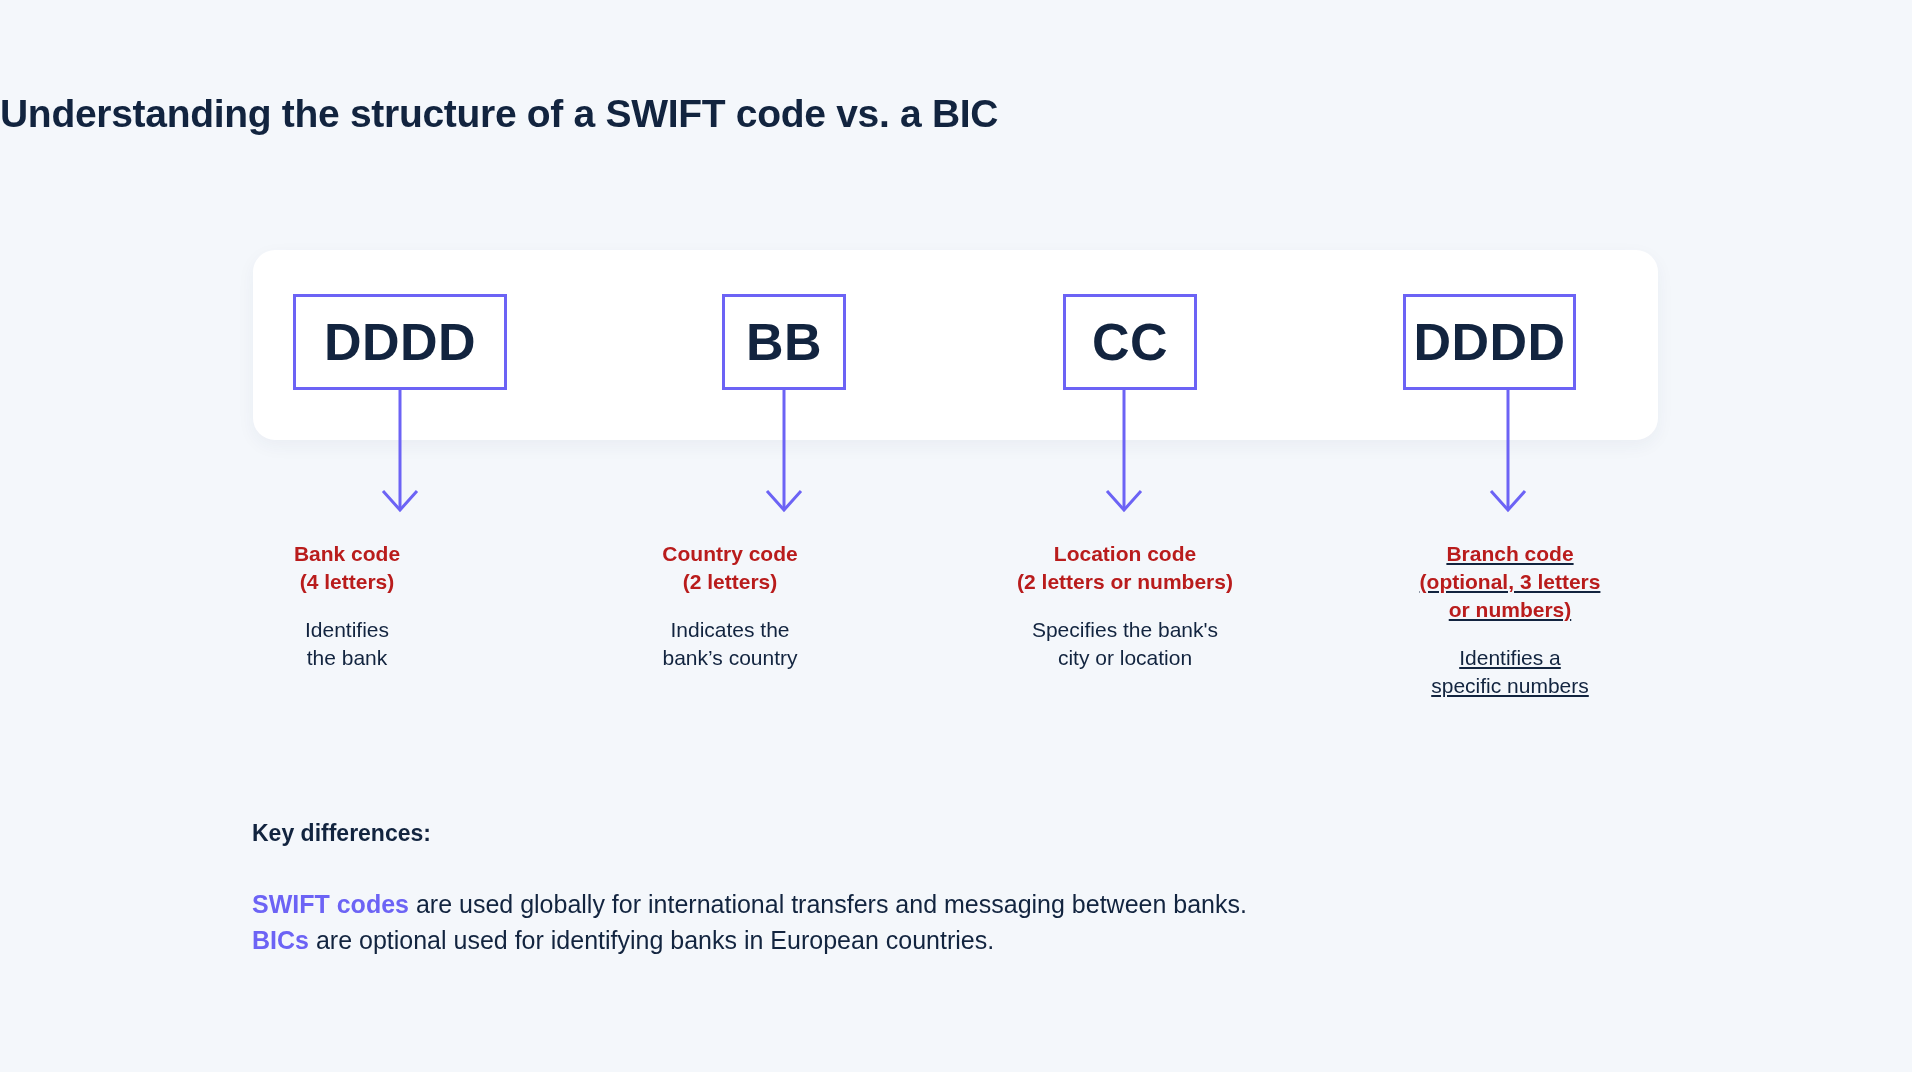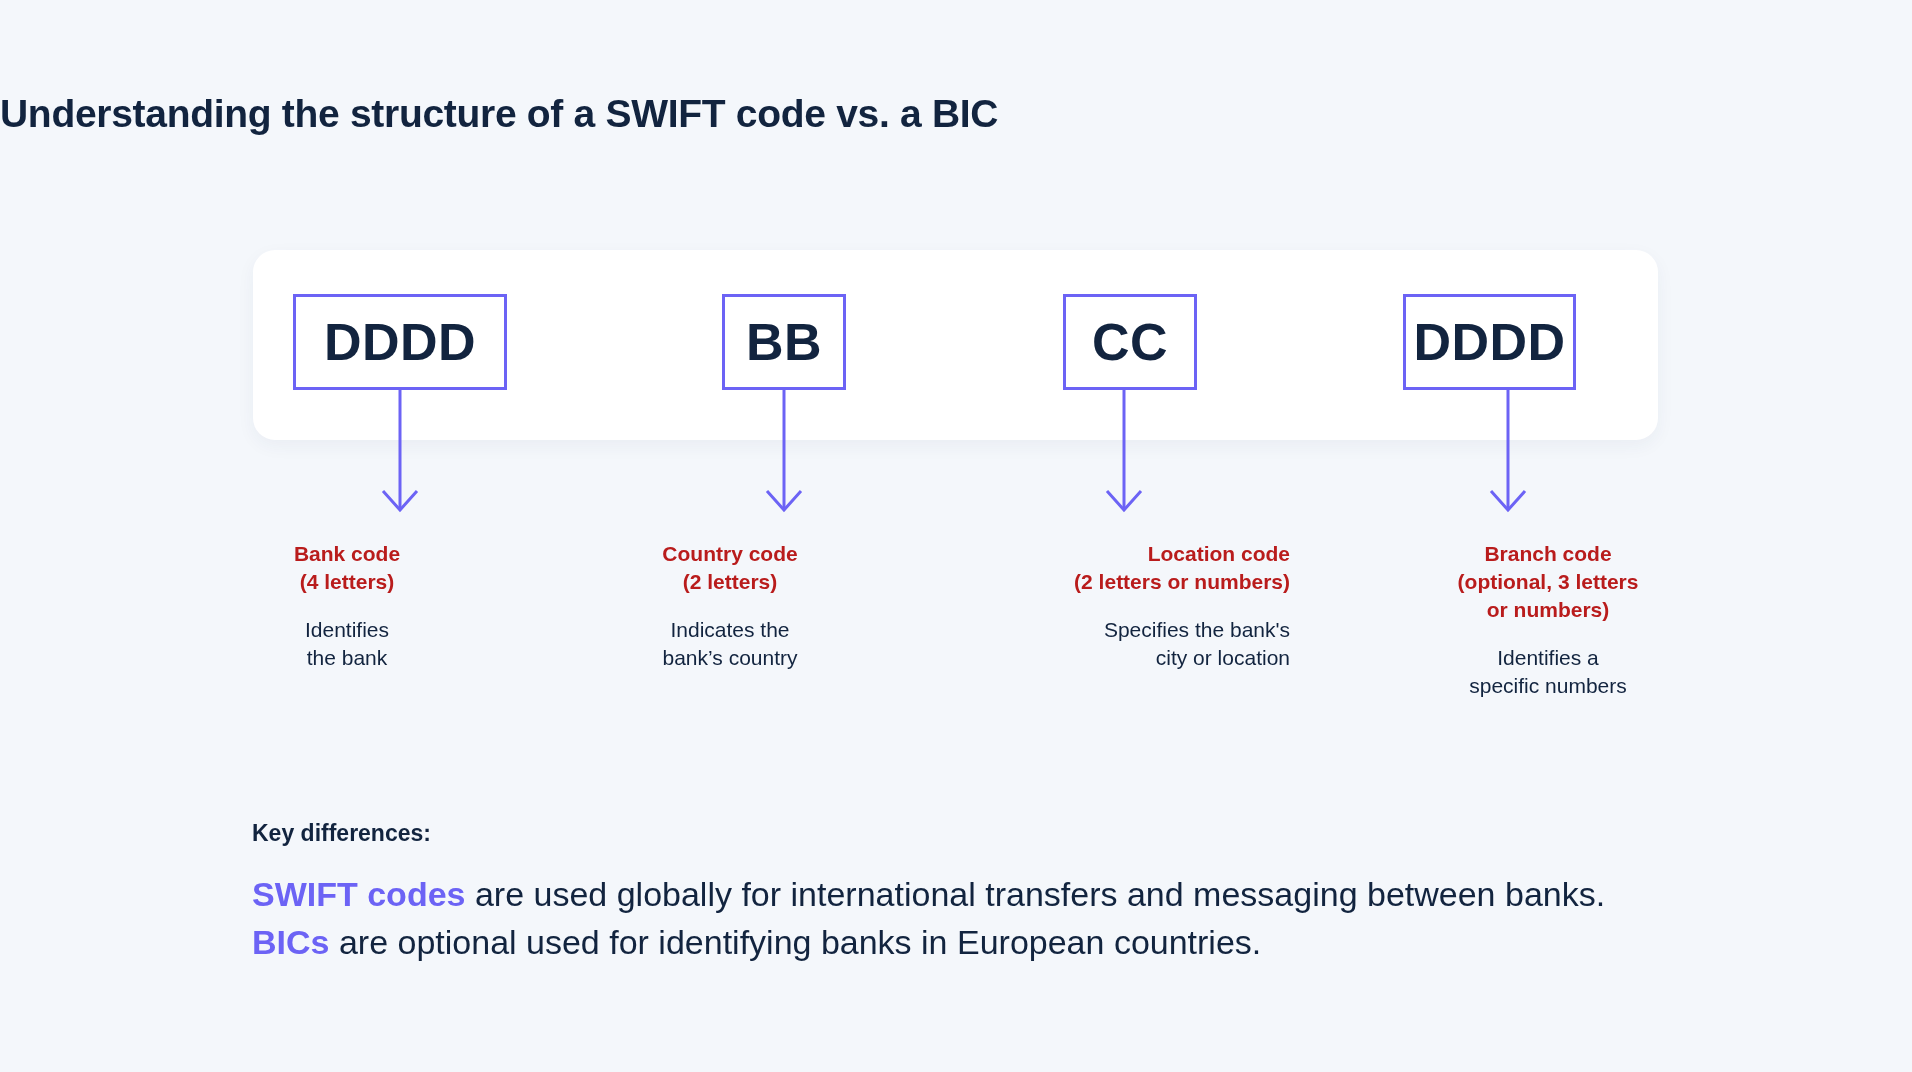--- a/index.html
+++ b/index.html
@@ -106,38 +106,38 @@
     margin-top: 20px;
     font-size: 21px;
     font-weight: normal;
     color: #12243f;
     line-height: 1.33;
     white-space: pre-line;
   }
 
   .col.c0 { left: 240px;  width: 214px; }
   .col.c1 { left: 620px;  width: 220px; }
-  .col.c2 { left: 960px;  width: 330px; text-align: right; }
-  .col.c3 { left: 1408px; width: 280px; }
+  .col.c2 { left: 960px;  width: 330px; }
+  .col.c3 { left: 1370px; width: 280px; text-decoration: underline; }
 
   
   .keydiff {
     position: absolute;
     left: 252px;
     top: 820px;
     width: 1400px;
   }
   .keydiff-heading {
     font-size: 23px;
     font-weight: bold;
     color: #12243f;
   }
   .keydiff-body {
-    margin-top: 23px;
-    font-size: 34px;
+    margin-top: 40px;
+    font-size: 25px;
     line-height: 1.42;
     color: #12243f;
   }
   .accent {
     color: #6c63f5;
     font-weight: bold;
   }
 </style>
 </head>
 <body>

